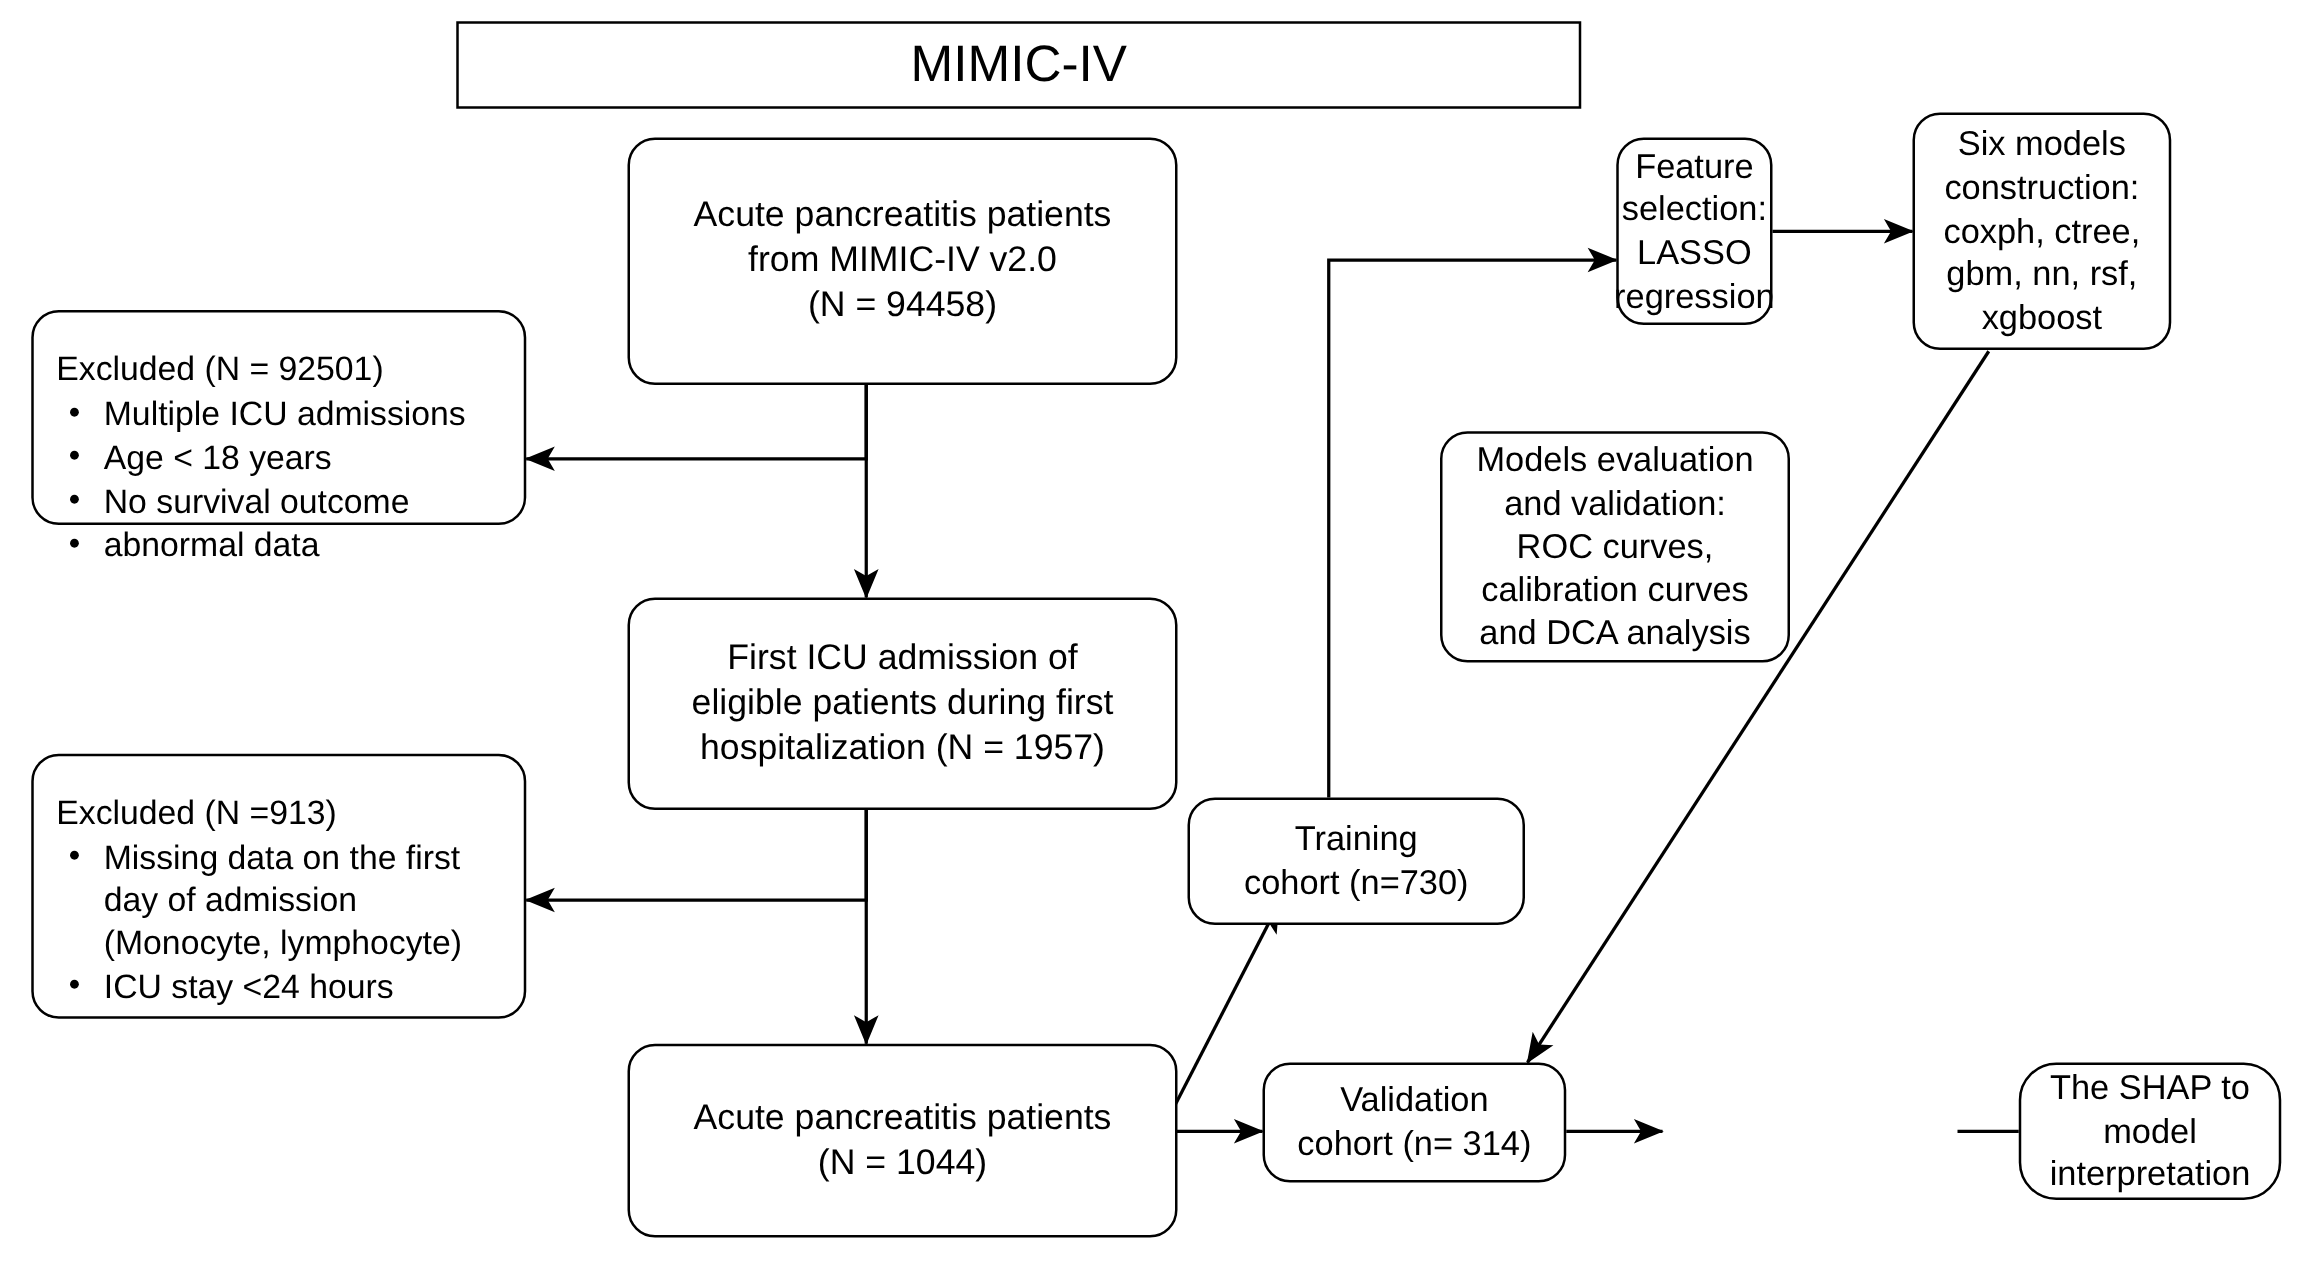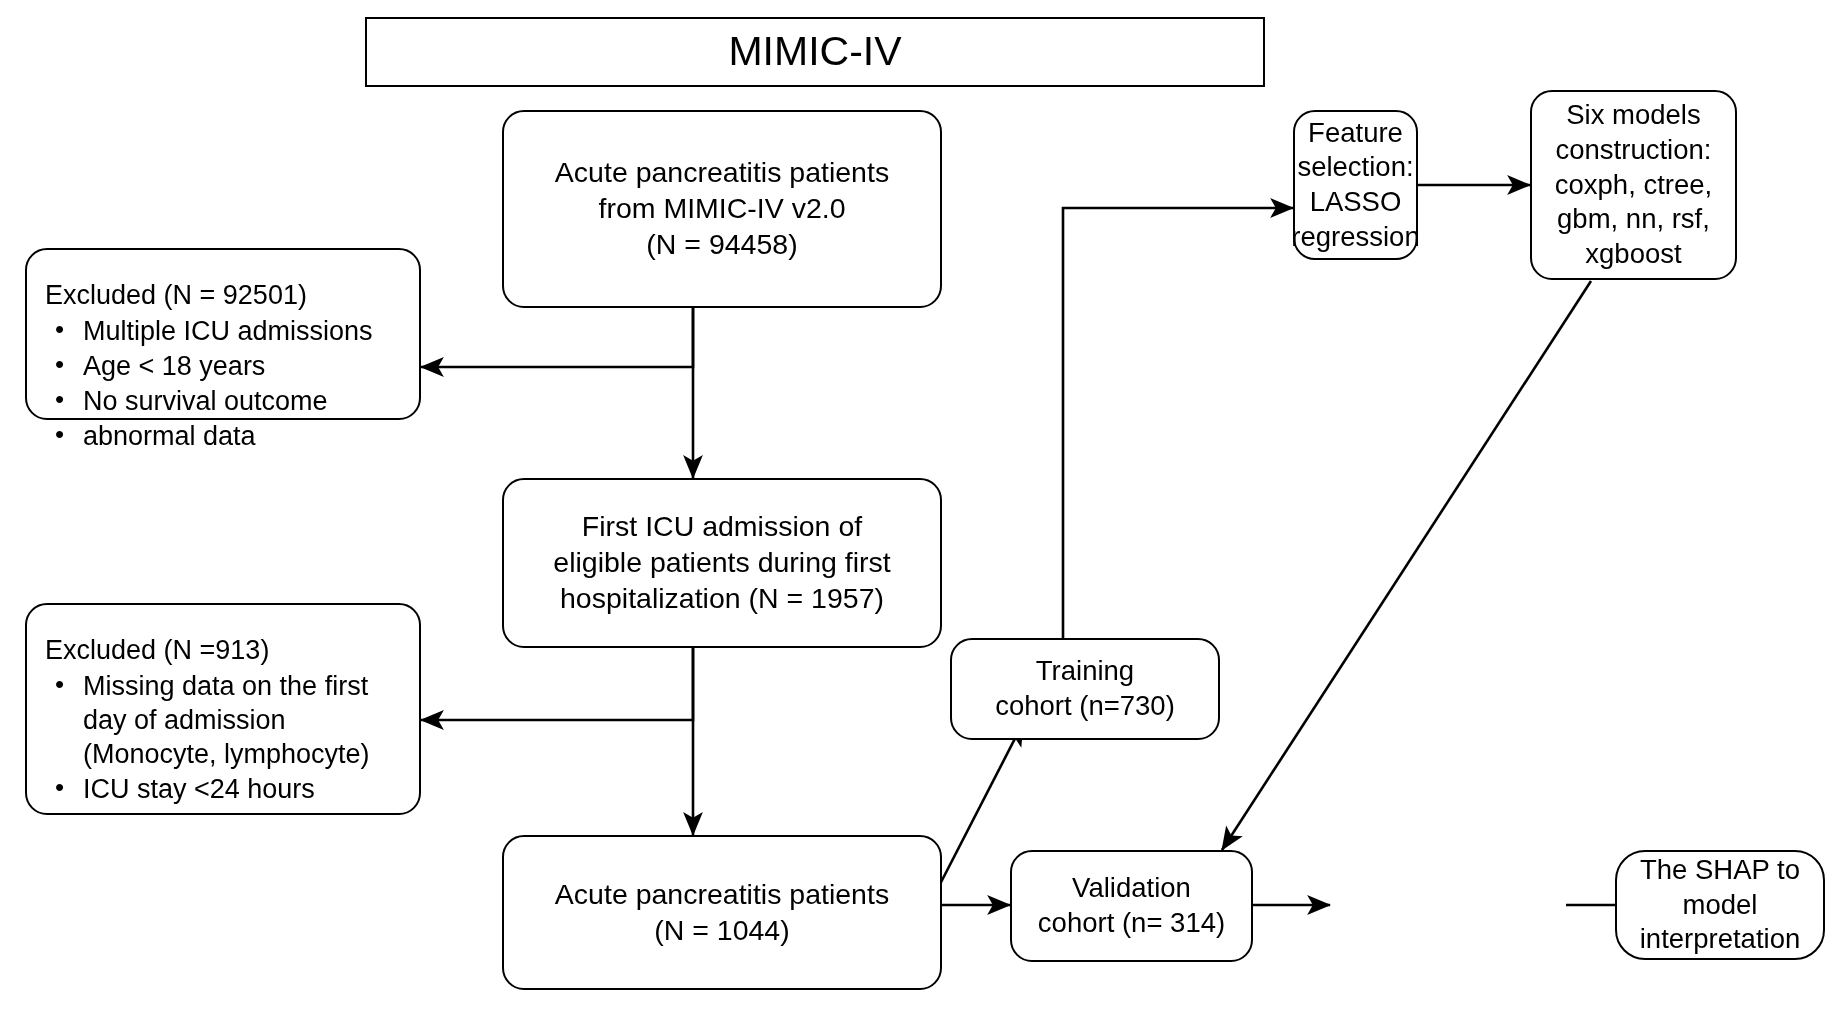--- a/index.html
+++ b/index.html
@@ -170,40 +170,47 @@
   <div class="node rounded fs-28" style="left:502px; top:835px; width:440px; height:155px;">
     <span class="txt">Acute pancreatitis patients
 (N = 1044)</span>
   </div>
 
   <div class="node rounded fs-27" style="left:950px; top:638px; width:270px; height:102px;">
     <span class="txt">Training
 cohort (n=730)</span>
   </div>
 
-  <div class="node rounded fs-27" style="left:1010px; top:850px; width:243px; height:112px;">
+  <div class="node rounded fs-27" style="left:1010px; top:850px; width:243px; height:96px;">
     <span class="txt">Validation
 cohort (n= 314)</span>
   </div>
 
   <div class="node rounded fs-27" style="left:1293px; top:110px; width:125px; height:150px;">
     <span class="txt">Feature
 selection:
 LASSO
 regression</span>
   </div>
 
   <div class="node rounded fs-27" style="left:1530px; top:90px; width:207px; height:190px;">
     <span class="txt">Six models
 construction:
 coxph, ctree,
 gbm, nn, rsf,
 xgboost</span>
   </div>
 
+  <div class="node rounded fs-27" style="left:1152px; top:345px; width:280px; height:185px;">
+    <span class="txt">Models evaluation
+and validation:
+ROC curves,
+calibration curves
+and DCA analysis</span>
+  </div>
 
 
   <div class="node rounded fs-27" style="left:1615px; top:850px; width:210px; height:110px;border-radius:30px;">
     <span class="txt">The SHAP to
 model
 interpretation</span>
   </div>
 
 </div>
 

